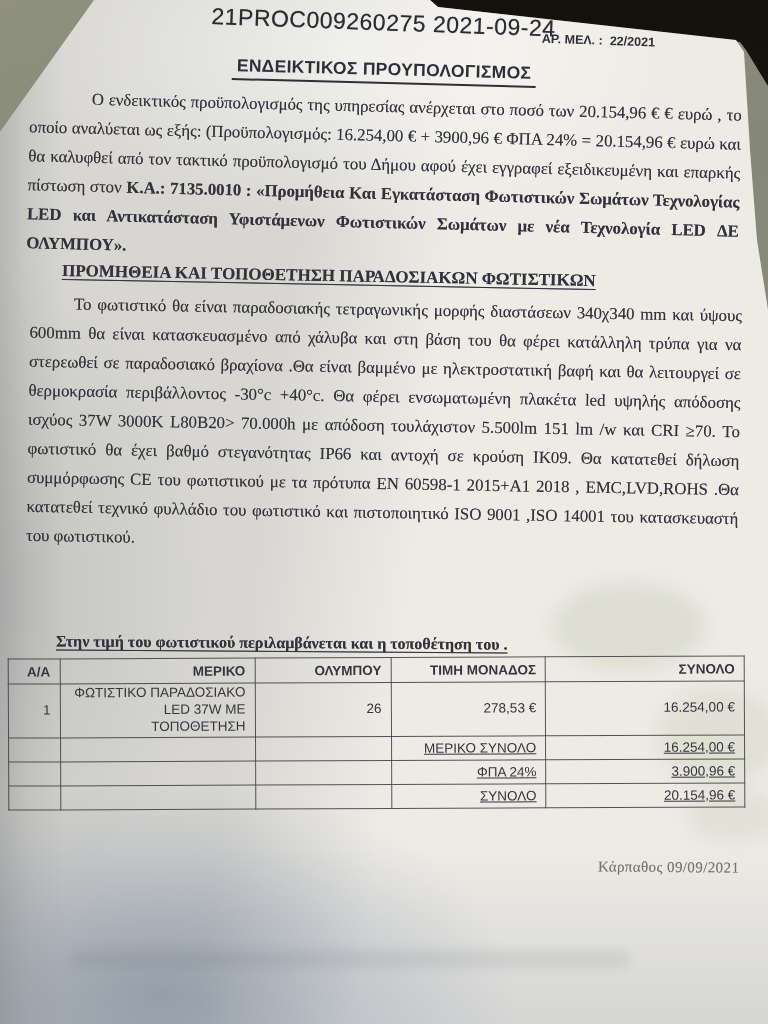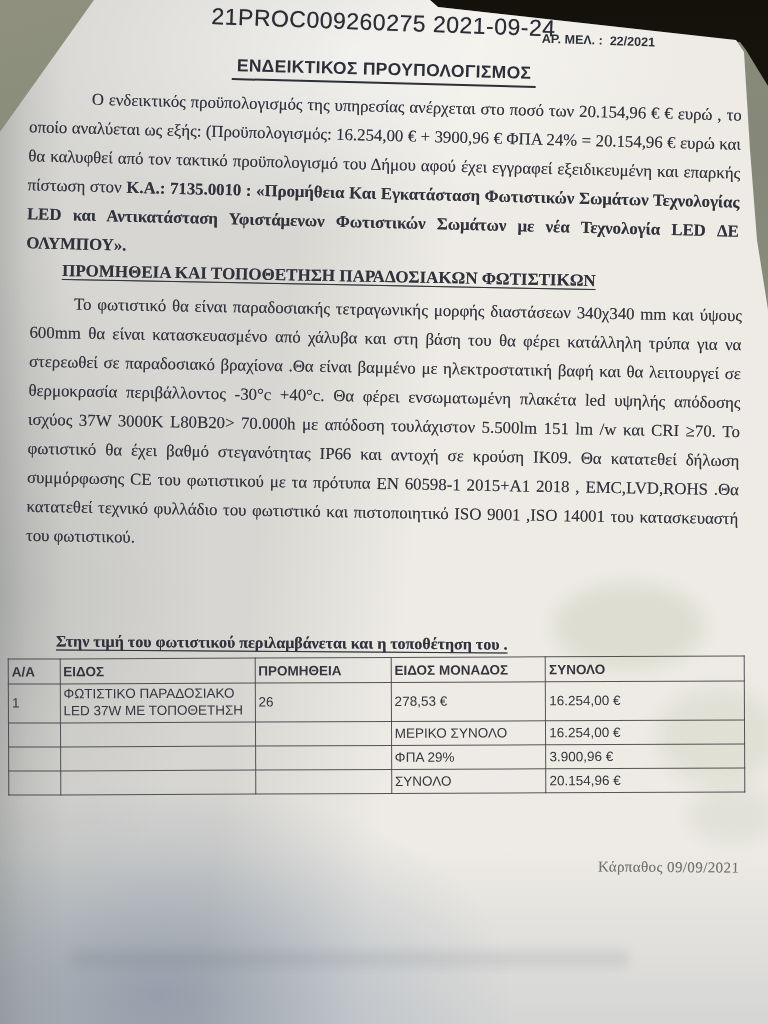--- a/index.html
+++ b/index.html
@@ -71,26 +71,26 @@
     position:absolute;left:56px;top:634px;transform:rotate(0.4deg);
     font-weight:700;font-size:16px;text-decoration:underline;text-underline-offset:3px;
     text-shadow:0 0 0.5px rgba(49,50,60,0.6);white-space:nowrap;
   }
   table.budget{
     position:absolute;left:8px;top:657px;width:737px;transform:rotate(-0.25deg);
     border-collapse:collapse;table-layout:fixed;
     font-family:"Liberation Sans",sans-serif;font-size:13.5px;color:#34353e;
   }
   table.budget th,table.budget td{
-    border:1.6px solid rgba(58,58,64,0.85);text-align:left;vertical-align:middle;
-    padding:1px 3px;overflow:hidden;margin-left:32px;
+    border:1.6px solid rgba(58,58,64,0.85);text-align:right;vertical-align:middle;
+    padding:1px 9px;overflow:hidden;margin-left:32px;
   }
   table.budget th{font-weight:700;height:22px;font-size:13.5px;}
   tr.item-row td{height:36px;line-height:1.25;}
-  tr.total-row td{height:21px;}
+  tr.total-row td{height:21px;text-decoration:underline;}
   col.c-aa{width:7%;} col.c-eidos{width:26.5%;} col.c-qty{width:18.5%;} col.c-price{width:21%;} col.c-total{width:27%;}
   .footer-date{
     position:absolute;left:598px;top:859px;transform:rotate(0.5deg);
     font-size:15px;color:#73756c;letter-spacing:0.4px;white-space:nowrap;
     text-shadow:0 0 0.6px rgba(115,117,108,0.5);
   }
 </style>
 </head>
 <body>
 
@@ -130,23 +130,23 @@
       <colgroup>
         <col class="c-aa">
           <col class="c-eidos">
           <col class="c-qty">
           <col class="c-price">
           <col class="c-total">
       </colgroup>
       <thead>
         <tr>
           <th>Α/Α</th>
-          <th>ΕΙΔΟΣ</th>
-          <th>ΠΡΟΜΗΘΕΙΑ</th>
-          <th>ΕΙΔΟΣ ΜΟΝΑΔΟΣ</th>
+          <th>ΜΕΡΙΚΟ</th>
+          <th>ΟΛΥΜΠΟΥ</th>
+          <th>ΤΙΜΗ ΜΟΝΑΔΟΣ</th>
           <th>ΣΥΝΟΛΟ</th>
         </tr>
       </thead>
       <tbody>
         <tr class="item-row">
           <td>1</td>
           <td>ΦΩΤΙΣΤΙΚΟ ΠΑΡΑΔΟΣΙΑΚΟ LED 37W ΜΕ ΤΟΠΟΘΕΤΗΣΗ</td>
           <td>26</td>
           <td>278,53 €</td>
           <td>16.254,00 €</td>
@@ -155,21 +155,21 @@
           <td></td>
           <td></td>
           <td></td>
           <td>ΜΕΡΙΚΟ ΣΥΝΟΛΟ</td>
           <td>16.254,00 €</td>
         </tr>
         <tr class="total-row">
           <td></td>
           <td></td>
           <td></td>
-          <td>ΦΠΑ 29%</td>
+          <td>ΦΠΑ 24%</td>
           <td>3.900,96 €</td>
         </tr>
         <tr class="total-row">
           <td></td>
           <td></td>
           <td></td>
           <td>ΣΥΝΟΛΟ</td>
           <td>20.154,96 €</td>
         </tr>
       </tbody>

